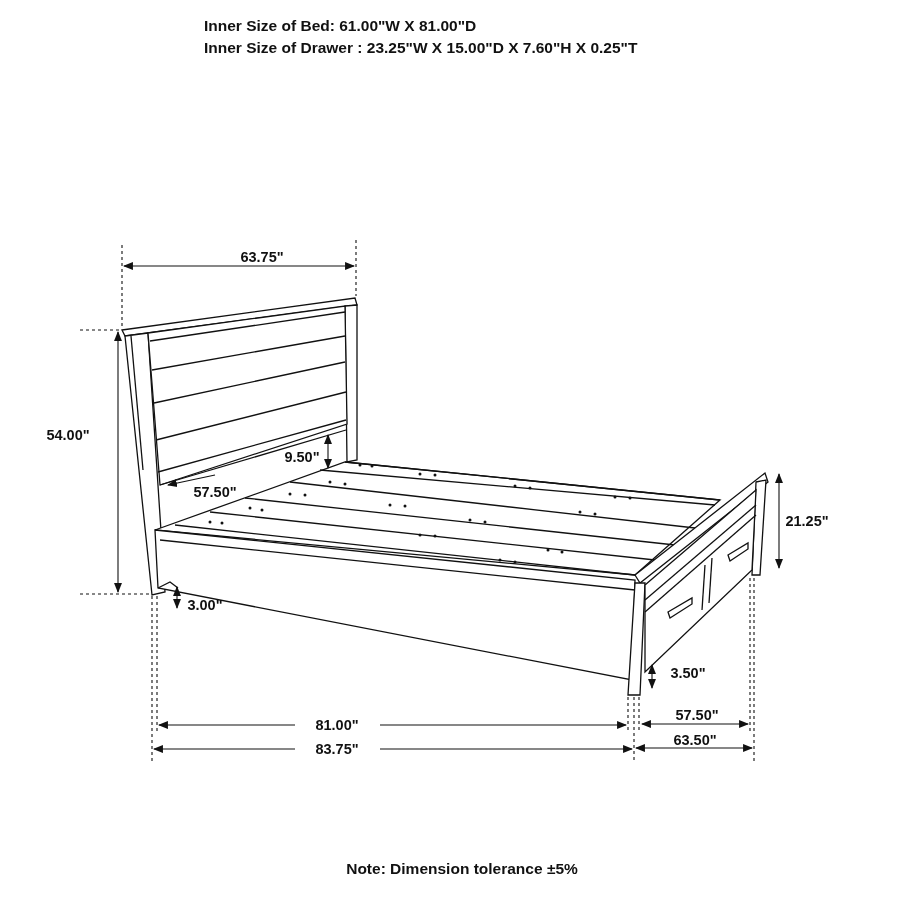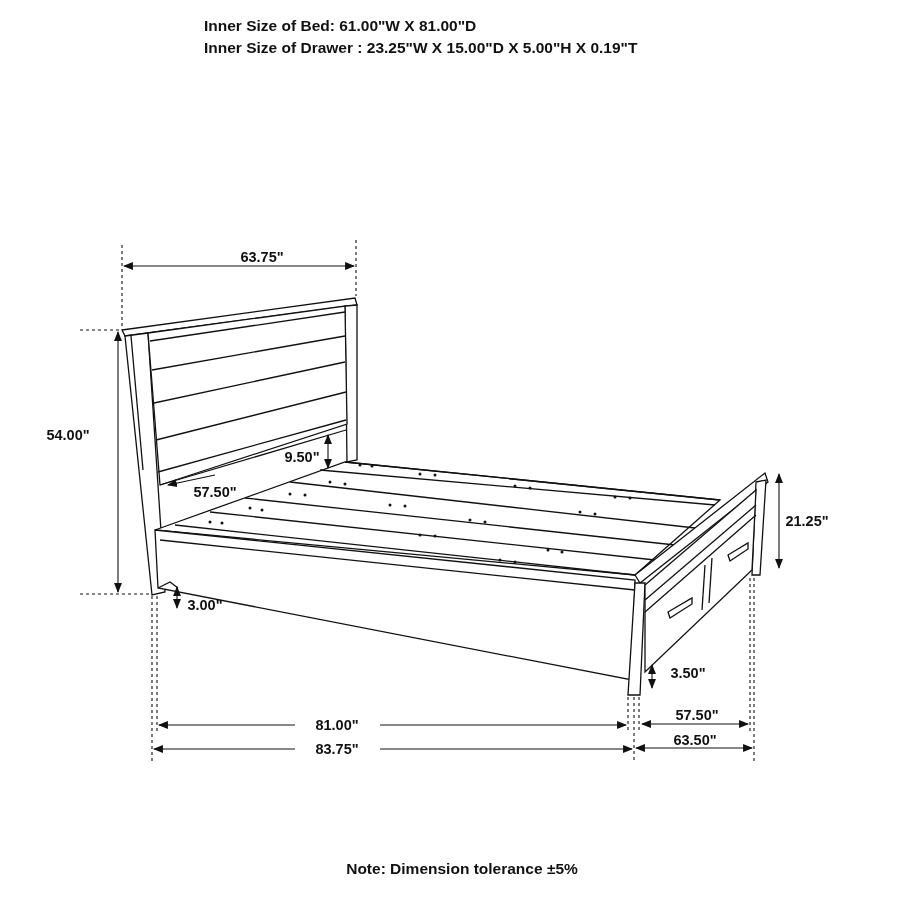--- a/index.html
+++ b/index.html
@@ -8,21 +8,21 @@
     .header { position: absolute; left: 204px; top: 15px; font-weight: bold; font-size: 15.5px; line-height: 22px; color: #111; }
     .note { position: absolute; left: 0; width: 924px; top: 860px; text-align: center; font-weight: bold; font-size: 15.5px; color: #111; }
     svg { position: absolute; left: 0; top: 0; }
     .dim { font-family: "Liberation Sans", sans-serif; font-weight: bold; font-size: 14.5px; fill: #111; }
   </style>
 </head>
 <body>
 
 <div class="header">
   <div>Inner Size of Bed: 61.00"W X 81.00"D</div>
-  <div>Inner Size of Drawer : 23.25"W X 15.00"D X 5.00"H X 0.19"T</div>
+  <div>Inner Size of Drawer : 23.25"W X 15.00"D X 7.60"H X 0.25"T</div>
 </div>
 
 <svg width="900" height="900" viewBox="0 0 900 900">
   <defs>
     <marker id="ah" viewBox="0 0 10 10" refX="9" refY="5" markerWidth="9" markerHeight="9" orient="auto-start-reverse">
       <path d="M0,1 L10,5 L0,9 z" fill="#111"></path>
     </marker>
   </defs>
 
   <g stroke="#111" fill="none" stroke-width="1.3">

